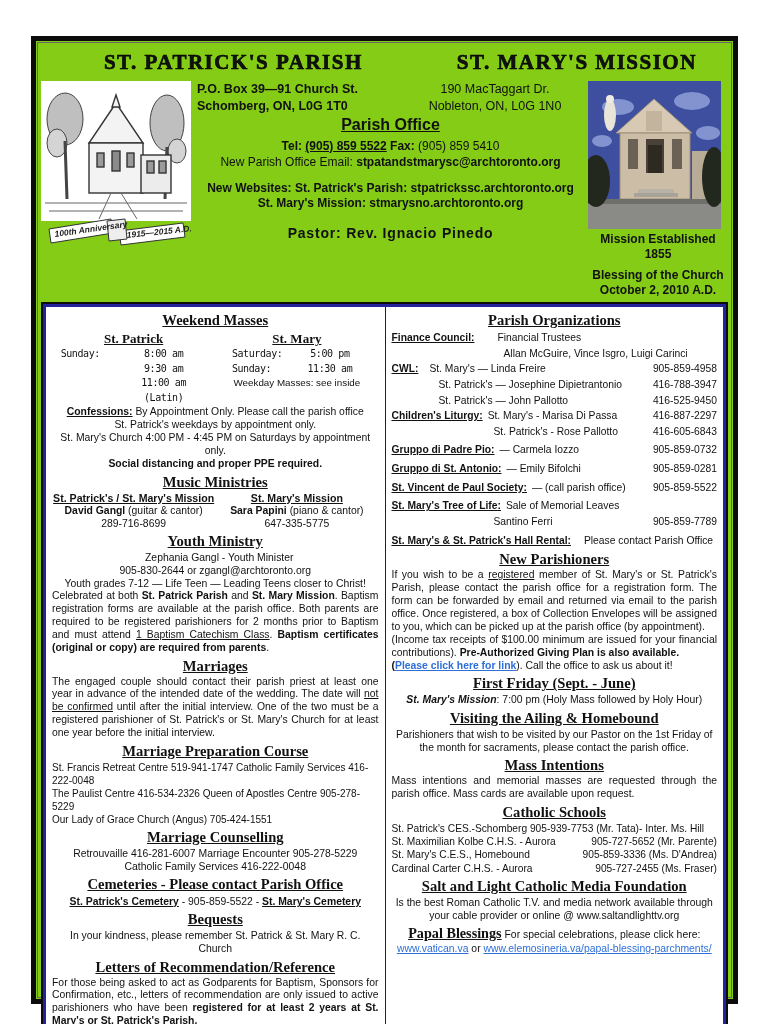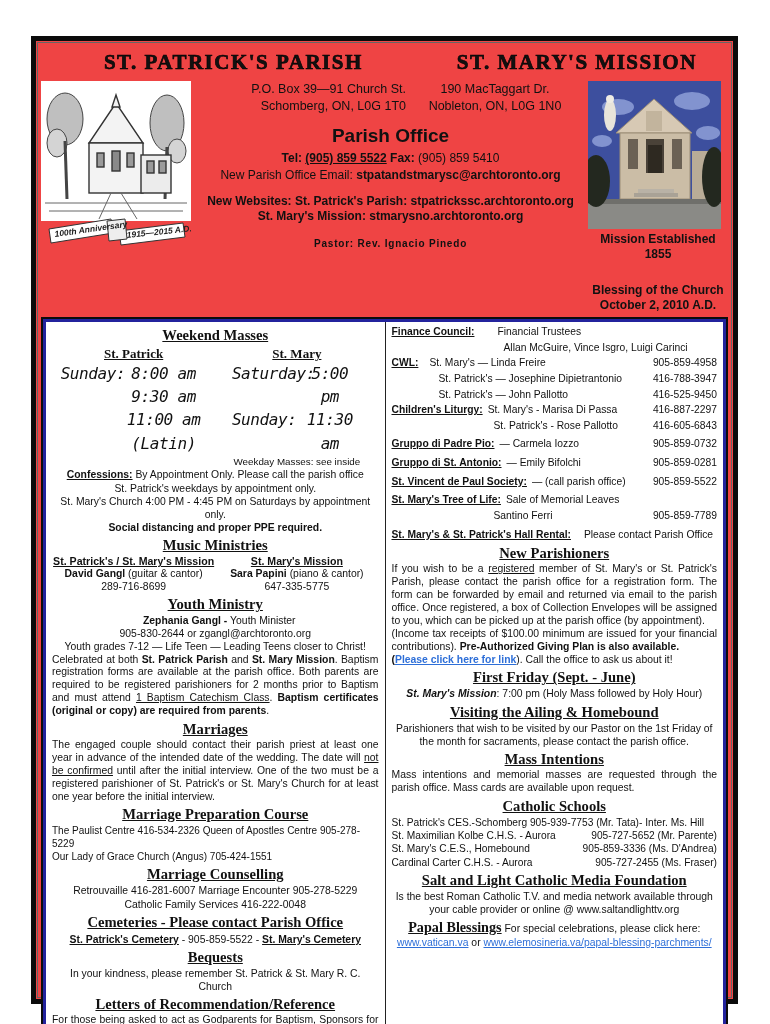--- a/index.html
+++ b/index.html
@@ -9,21 +9,21 @@
     background: #ffffff;
     font-family: "Liberation Sans", sans-serif;
     color: #111;
     overflow: hidden;
   }
   .page {
     position: absolute; left: 31px; top: 36px;
     width: 707px; height: 968px;
     border: 5px solid #0b0b0b;
     padding: 1px;
-    background: #ef4444;
+    background: #84cc16;
   }
   .page-inner {
     width: 100%; height: 100%;
     border: 1px solid #666;
     padding: 2px 3px 0;
   }
 
   
   .titles { display: flex; margin-top: 5px; }
   .title {
@@ -34,28 +34,28 @@
   .title-left { width: 56%; text-align: center; }
   .title-right { flex: 1; text-align: center; }
 
   .header-main { display: flex; margin-top: 6px; }
   .left-art { width: 152px; flex: 0 0 152px; }
   .center-info { flex: 1; text-align: center; font-size: 12px; line-height: 1.3; padding: 0 4px; }
   .right-art { width: 140px; flex: 0 0 140px; text-align: center; }
 
   .addr-row { display: flex; font-size: 12.5px; }
   .addr { line-height: 1.35; }
-  .addr-left { width: 54%; text-align: right; }
+  .addr-left { width: 54%; text-align: left; font-weight: bold; }
   .addr-right { flex: 1; text-align: center; }
 
-  .office-head { font-weight: bold; font-size: 19px; margin-top: 9px; }
+  .office-head { font-weight: bold; text-decoration: underline; font-size: 16px; }
   .tel-line { margin-top: 3px; }
   .email-line { margin-top: 1px; }
   .websites { margin-top: 10px; font-weight: bold; }
-  .pastor { margin-top: 12px; font-weight: bold; font-size: 10px; letter-spacing: .8px; }
+  .pastor { margin-top: 12px; font-weight: bold; font-size: 14px; letter-spacing: .8px; }
 
   .caption { font-weight: bold; font-size: 12px; line-height: 1.25; }
   .caption-block { margin-top: 3px; }
 
   
   .bulletin {
     margin: 6px 2px 0;
     border: 3px solid #23239d;
     outline: 2px solid #0c0c0c;
     height: 724px;
@@ -75,21 +75,21 @@
   .h-serif.sm { font-size: 13px; margin: 1px 0 0; }
   .sans-sub { font-weight: bold; text-decoration: underline; font-size: 10.6px; text-align: center; }
 
   .p  { font-size: 10.4px; line-height: 1.24; text-align: justify; }
   .pc { font-size: 10.4px; line-height: 1.26; text-align: center; }
   .pl { font-size: 10px;  line-height: 1.3;  text-align: left; }
   .bold { font-weight: bold; }
 
   .two-sub { display: grid; grid-template-columns: 1fr 1fr; }
 
-  .lcd { font-family: "DejaVu Sans Mono", monospace; font-size: 16px; letter-spacing: -0.4px; font-style: italic; }
+  .lcd { font-family: "DejaVu Sans Mono", monospace; font-size: 10px; letter-spacing: -0.4px; }
   .mass-line { display: flex; justify-content: center; line-height: 1.45; }
   .mass-label { width: 60px; text-align: left; }
   .mass-time  { width: 86px; text-align: center; }
   .mass-note { font-size: 9.8px; text-align: center; line-height: 1.4; }
 
   .org { font-size: 10.3px; }
   .org-row { display: flex; line-height: 1.52; white-space: nowrap; }
   .org-label { font-weight: bold; text-decoration: underline; margin-right: 5px; }
   .org-text { }
   .org-phone { margin-left: auto; }
@@ -216,21 +216,21 @@
           <rect x="50" y="108" width="36" height="4" fill="#b9b2a6"></rect>
           <rect x="46" y="112" width="44" height="4" fill="#a9a296"></rect>
           <rect x="0" y="118" width="133" height="30" fill="#8a8a86"></rect>
           <rect x="0" y="118" width="133" height="5" fill="#6f6f6b"></rect>
 
           <ellipse cx="8" cy="100" rx="14" ry="26" fill="#23281f"></ellipse>
           <ellipse cx="126" cy="96" rx="12" ry="30" fill="#23281f"></ellipse>
         </svg>
         <div class="caption-block">
           <div class="caption">Mission Established 1855</div>
-          <div class="caption" style="margin-top:21px">Blessing of the Church</div>
+          <div class="caption" style="margin-top:6px">Blessing of the Church</div>
           <div class="caption">October 2, 2010 A.D.</div>
         </div>
       </div>
     </div>
 
     <div class="bulletin">
       <div class="cols">
 
         <div class="col col-left">
 
@@ -282,49 +282,51 @@
               <div class="pc">289-716-8699</div>
             </div>
             <div>
               <div class="sans-sub">St. Mary's Mission</div>
               <div class="pc"><span style="font-weight: bold;">Sara Papini</span><span> (piano &amp; cantor)</span></div>
               <div class="pc">647-335-5775</div>
             </div>
           </div>
 
           <div class="h-serif">Youth Ministry</div>
-          <div class="pc"><span style="font-weight: bold; margin-left: 8px;">Zephania Gangl - </span><span>Youth Minister</span></div>
+          <div class="pc"><span style="font-weight: normal; margin-left: 8px;">Zephania Gangl - </span><span>Youth Minister</span></div>
           <div class="pc">905-830-2644 or zgangl@archtoronto.org</div>
           <div class="pc">Youth grades 7-12  —  Life Teen — Leading Teens closer to Christ!</div>
 
           <div class="p"><span>Celebrated at both </span><span style="font-weight: bold;">St. Patrick Parish</span><span> and </span><span style="font-weight: bold;">St. Mary Mission</span><span>.  Baptism registration forms are available at the parish office. Both parents are required to be registered parishioners for 2 months prior to Baptism and must attend </span><span style="text-decoration: underline;">1 Baptism Catechism Class</span><span>. </span><span style="font-weight: bold;">Baptism certificates (original or copy) are required from parents</span><span>.</span></div>
 
           <div class="h-serif">Marriages</div>
           <div class="p"><span>The engaged couple should contact their parish priest at least one year in advance of the intended date of the wedding.  The date will </span><span style="text-decoration: underline;">not be confirmed</span><span> until after the initial interview.  One of the two must be a registered parishioner of St. Patrick's or St. Mary's Church for at least one year before the initial interview.</span></div>
 
           <div class="h-serif">Marriage Preparation Course</div>
+          <div class="pl">St. Francis Retreat Centre 519-941-1747 Catholic Family Services 416-222-0048</div>
           <div class="pl">The Paulist Centre 416-534-2326      Queen of Apostles Centre 905-278-5229</div>
           <div class="pl">Our Lady of Grace Church (Angus)  705-424-1551</div>
 
           <div class="h-serif">Marriage Counselling</div>
           <div class="pc">Retrouvaille    416-281-6007          Marriage Encounter    905-278-5229</div>
           <div class="pc">Catholic Family Services    416-222-0048</div>
 
           <div class="h-serif">Cemeteries - Please contact Parish Office</div>
           <div class="pc" style="margin-top:2px"><span style="font-weight: bold; text-decoration: underline;">St. Patrick's Cemetery</span><span>  -  905-859-5522  -  </span><span style="font-weight: bold; text-decoration: underline;">St. Mary's Cemetery</span></div>
 
           <div class="h-serif">Bequests</div>
           <div class="pc">In your kindness, please remember St. Patrick &amp; St. Mary R. C. Church</div>
 
           <div class="h-serif">Letters of Recommendation/Reference</div>
           <div class="p"><span>For those being asked to act as Godparents for Baptism, Sponsors for Confirmation, etc., letters of recommendation are only issued to active parishioners who have been </span><span style="font-weight: bold;">registered for at least 2 years at St. Mary's or St. Patrick's Parish.</span></div>
         </div>
 
         <div class="col col-right">
 
+          <div class="h-serif">Parish Organizations</div>
           <div class="org">
             <div class="org-row">
                 <span class="org-label">Finance Council:</span>
                 <span class="org-text" style="padding-left:18px">Financial Trustees</span>
                 <span class="org-phone"></span>
               </div>
             <div class="org-row ind-a">
                 <span class="org-text">Allan McGuire, Vince Isgro, Luigi Carinci</span>
                 <span class="org-phone"></span>
               </div>

